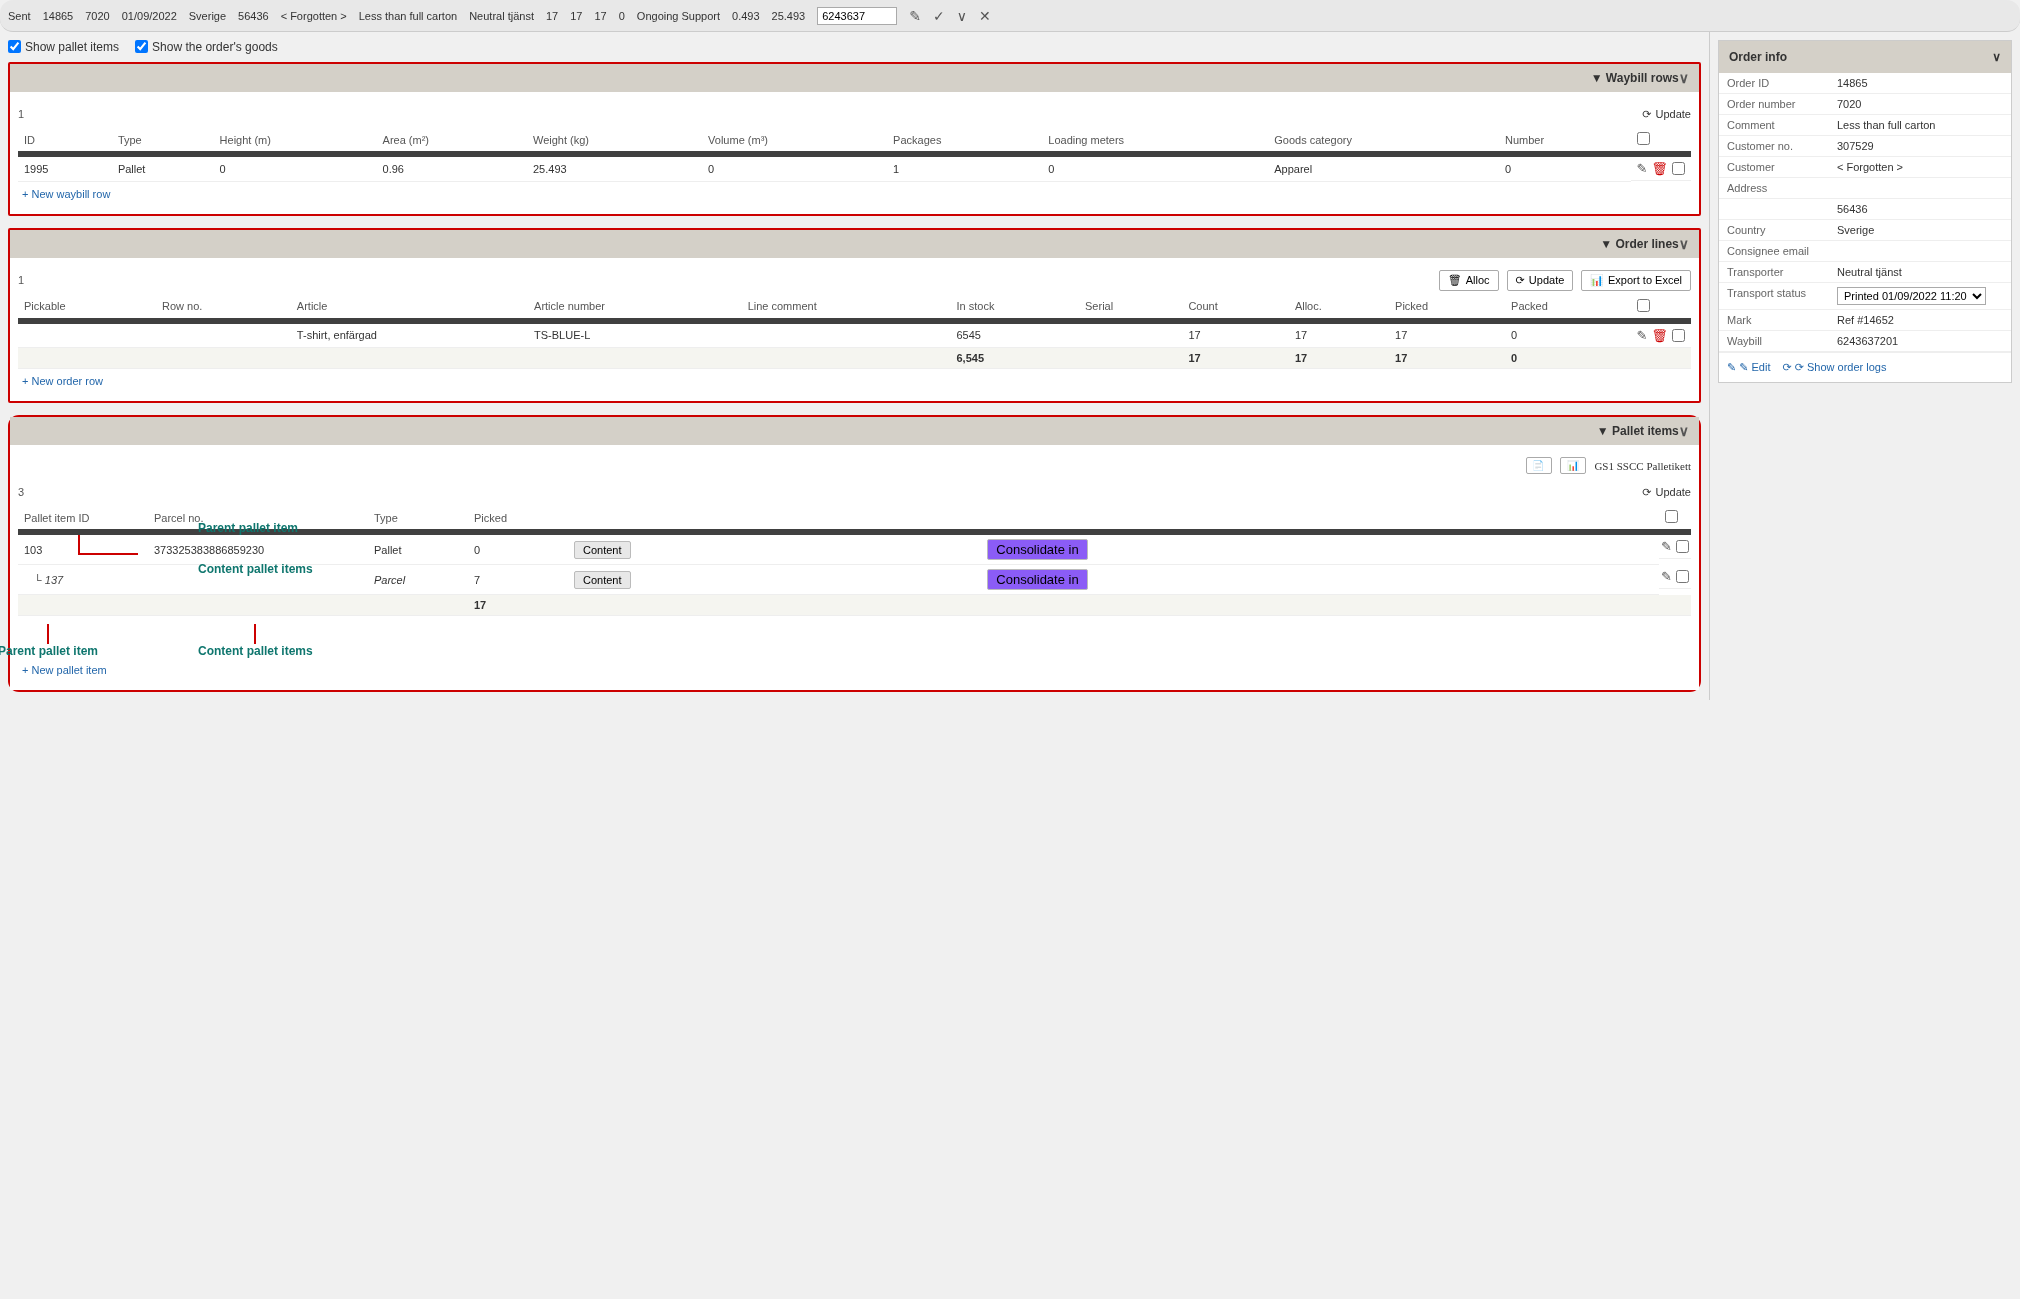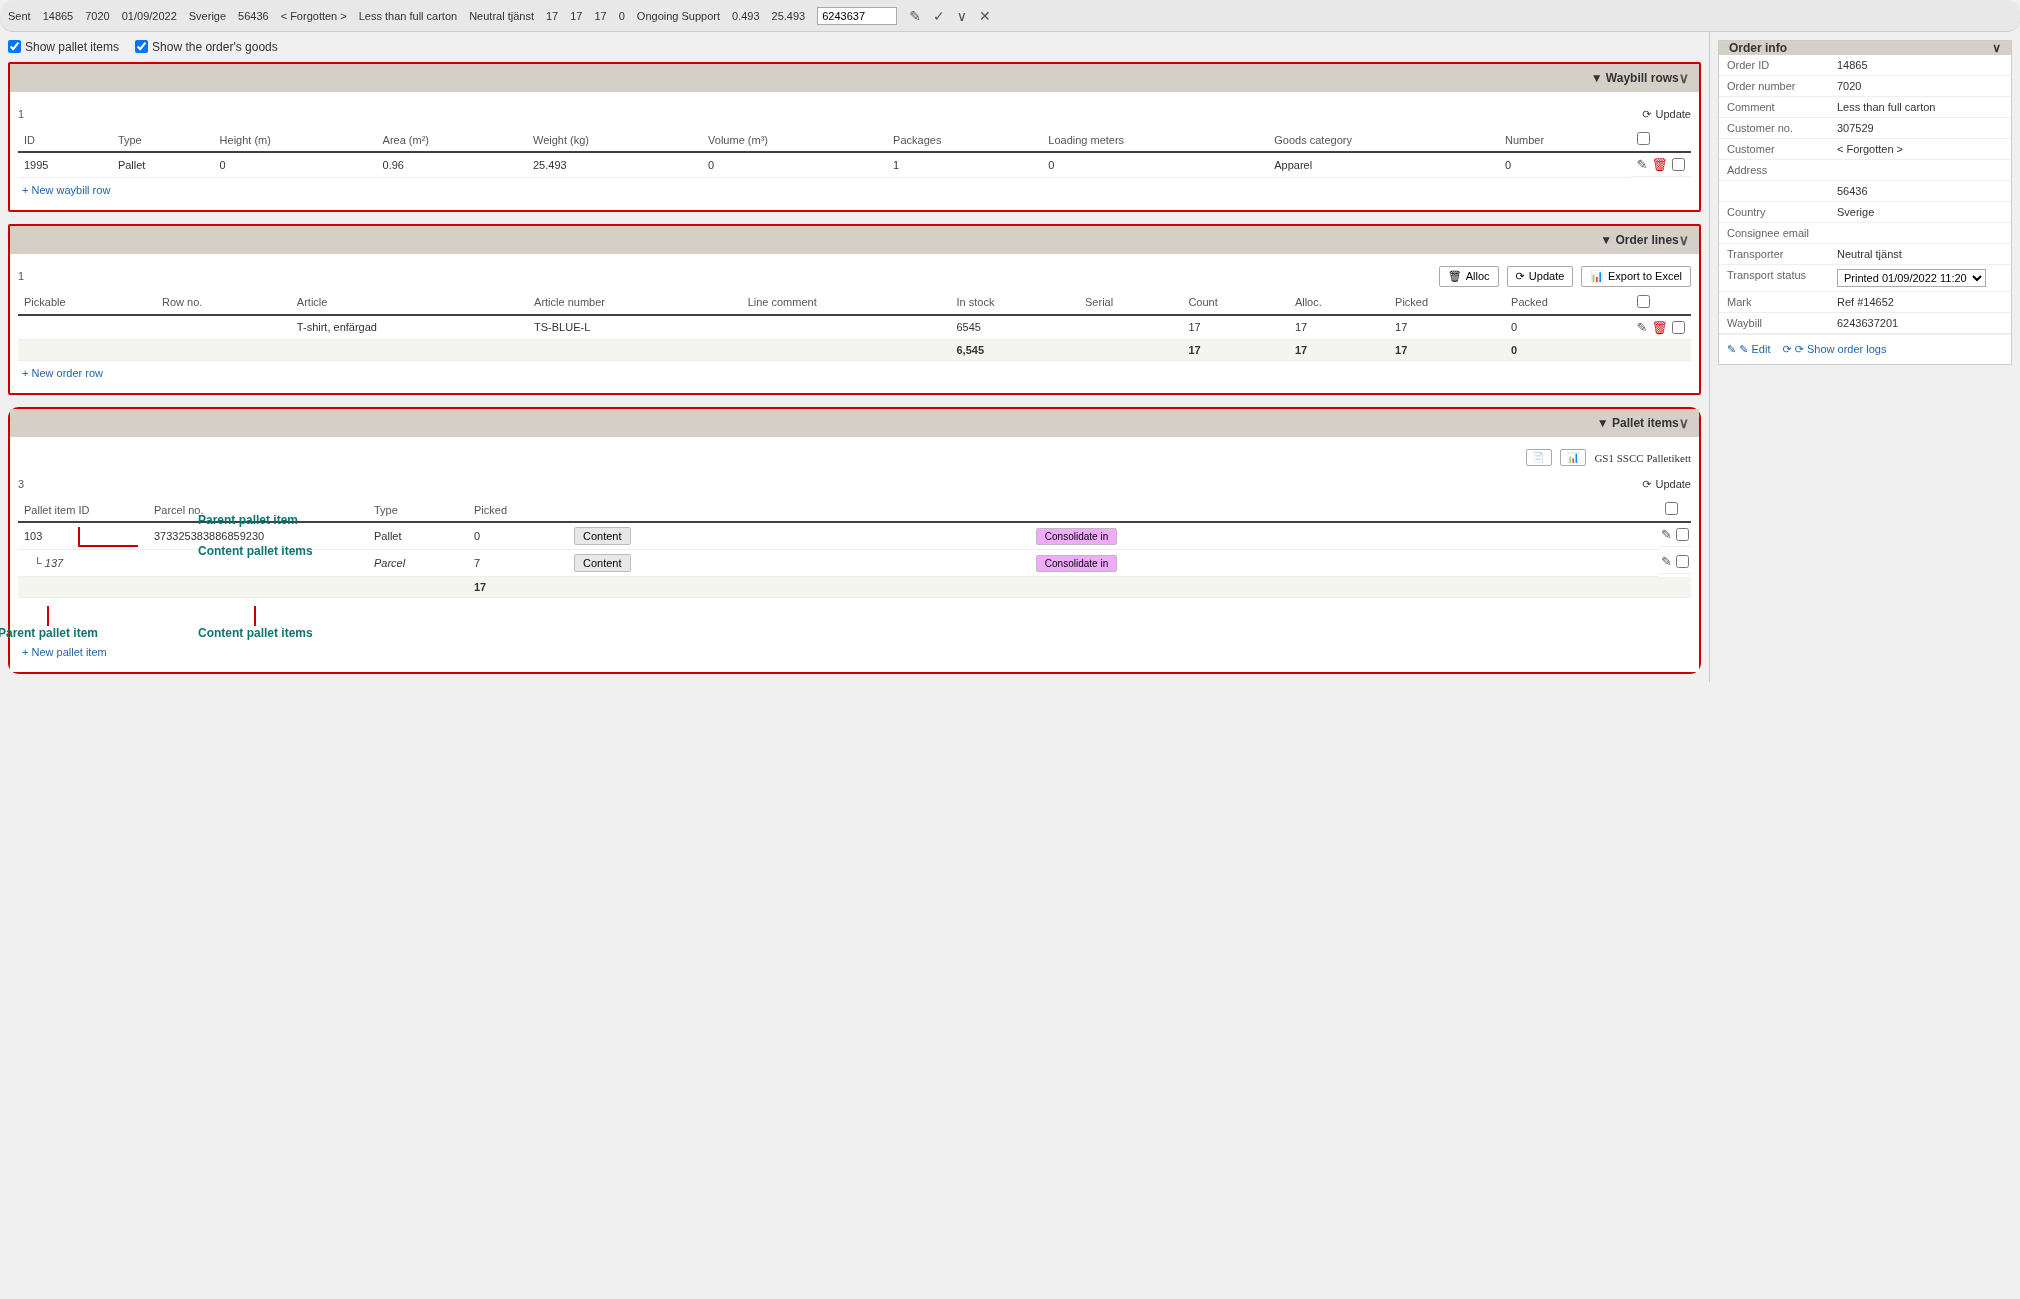--- a/index.html
+++ b/index.html
@@ -29,21 +29,21 @@
       background: #d4d0c8; padding: 6px 10px; display: flex; justify-content: flex-end;
       align-items: center; cursor: pointer; font-weight: bold; font-size: 12px;
     }
     .section-header .chevron { font-size: 14px; color: #555; }
 
     .section-content { padding: 8px; background: #fff; }
 
     .row-number { font-size: 11px; color: #555; padding: 4px 0; }
 
     table { width: 100%; border-collapse: collapse; font-size: 11px; }
-    th { text-align: left; padding: 4px 6px; border-bottom: 2px solid #404040; font-weight: normal; color: #555; }
+    th { text-align: left; padding: 4px 6px; border-bottom: 6px solid #404040; font-weight: normal; color: #555; }
     td { padding: 4px 6px; border-bottom: 1px solid #eee; }
     .th-checkbox { width: 20px; }
 
     .btn-update {
       background: none; border: none; cursor: pointer; color: #333; font-size: 11px;
       display: flex; align-items: center; gap: 4px;
     }
 
     .btn-icon { background: none; border: none; cursor: pointer; font-size: 13px; color: #555; }
     .btn-delete-icon { color: #cc0000; font-size: 13px; }
@@ -52,21 +52,21 @@
       background: none; border: 1px solid #aaa; padding: 3px 8px; cursor: pointer;
       font-size: 11px; display: flex; align-items: center; gap: 4px; border-radius: 2px;
     }
 
     .new-row-link { color: #2266aa; text-decoration: none; font-size: 11px; display: inline-flex; align-items: center; gap: 2px; padding: 6px 4px; }
 
     .total-row td { font-weight: bold; background: #f5f5f0; }
 
     .order-info-panel { background: #fff; border: 1px solid #ccc; }
     .info-section-header {
-      background: #d4d0c8; padding: 0 10px; display: flex; justify-content: space-between;
+      background: #d4d0c8; padding: 9px 10px; display: flex; justify-content: space-between;
       align-items: center; font-weight: bold; font-size: 12px;
     }
     .info-table { width: 100%; border-collapse: collapse; font-size: 11px; }
     .info-table td { padding: 4px 8px; vertical-align: top; }
     .info-table td:first-child { color: #666; width: 110px; }
     .info-table td:last-child { color: #333; }
 
     .edit-bar { display: flex; gap: 12px; padding: 8px; border-top: 1px solid #eee; }
     .edit-bar a { color: #2266aa; text-decoration: none; font-size: 11px; display: flex; align-items: center; gap: 3px; }
 
@@ -80,22 +80,22 @@
       background: none; border: 1px solid #aaa; padding: 2px 6px; cursor: pointer;
       font-size: 10px; border-radius: 2px; display: flex; align-items: center; gap: 3px;
     }
 
     .content-btn {
       background: #e8e8e8; border: 1px solid #bbb; padding: 2px 8px; cursor: pointer;
       font-size: 11px; border-radius: 2px;
     }
 
     .consolidate-btn {
-      background: #f0abfc; border: 1px solid #bbb; padding: 2px 8px; cursor: pointer;
-      font-size: 10px; border-radius: 2px;
+      background: #8b5cf6; border: 1px solid #bbb; padding: 2px 8px; cursor: pointer;
+      font-size: 13px; border-radius: 2px;
     }
 
     .status-sent { color: #333; font-size: 11px; }
 
     input[type="checkbox"] { width: 13px; height: 13px; }
 
     .transport-select {
       border: 1px solid #aaa; font-size: 11px; padding: 1px 2px; background: #fff;
     }
   </style>

